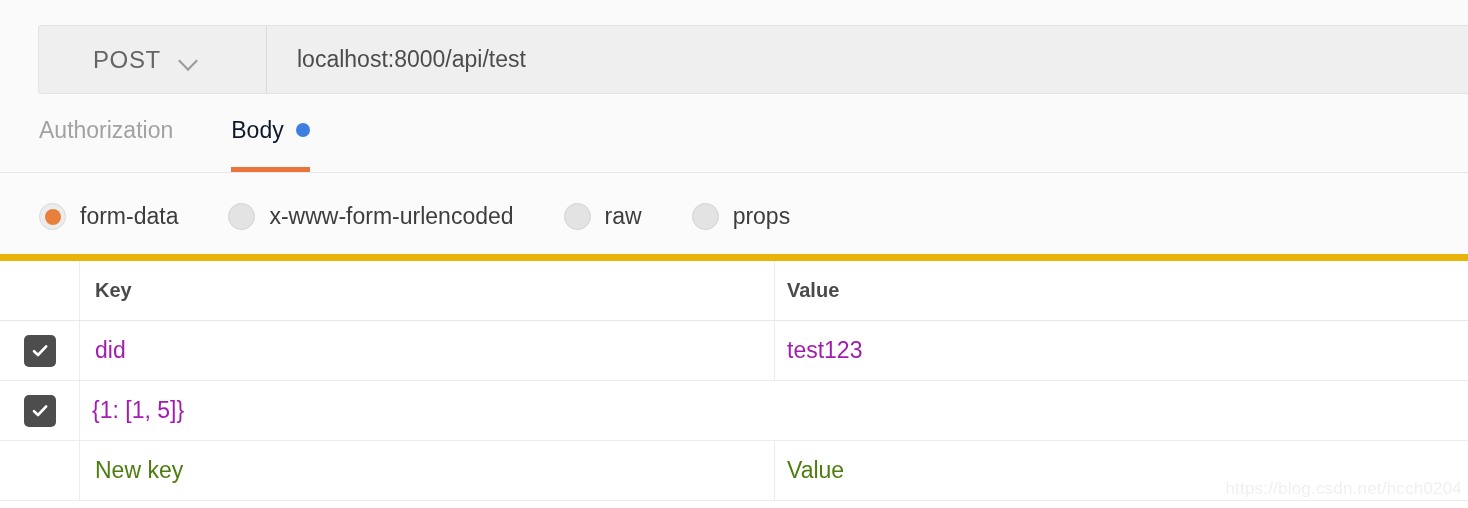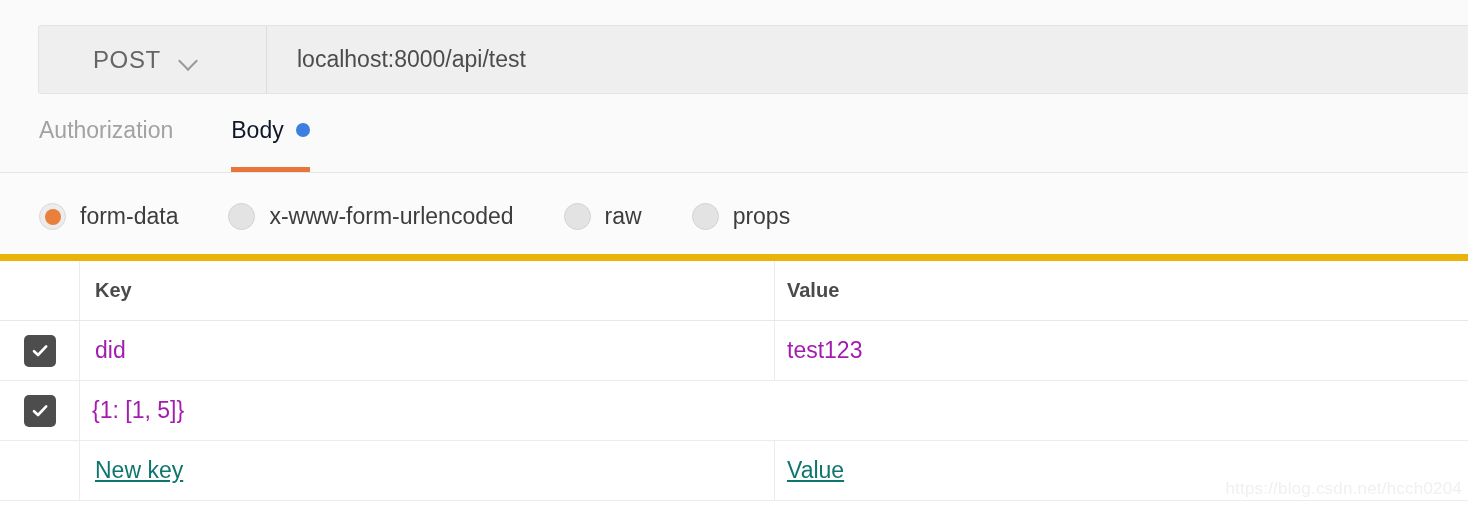--- a/index.html
+++ b/index.html
@@ -226,22 +226,21 @@
   .col-title {
     font-size: 20px;
     font-weight: bold;
     color: #4a4a4a;
   }
   .cell-text {
     font-size: 23px;
     color: #a21caf;
   }
   .cell-text.placeholder {
-    color: #0f766e;
-    text-decoration: underline;
+    color: #4d7c0f;
   }
 
   .checkbox {
     width: 32px; height: 32px;
     border-radius: 5px;
     background: #4d4d4d;
     display: flex;
     align-items: center;
     justify-content: center;
     cursor: pointer;

